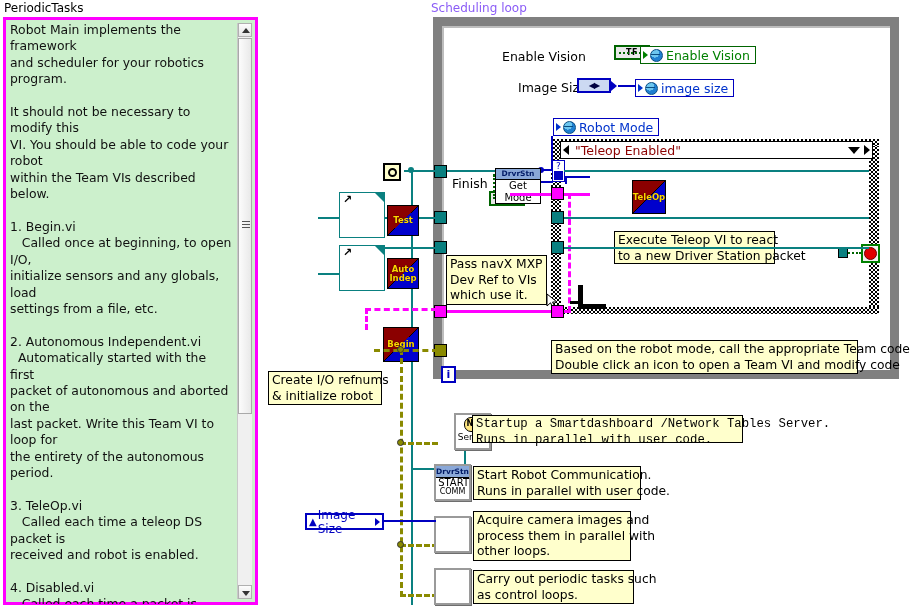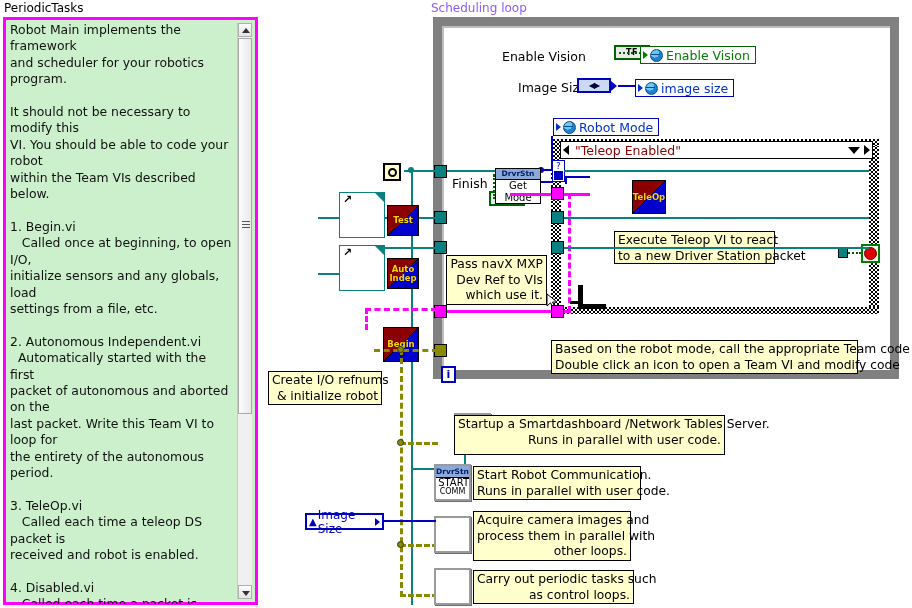--- a/index.html
+++ b/index.html
@@ -86,21 +86,21 @@
   .vi-doc .fold{position:absolute;right:0;top:0;width:0;height:0;
                 border-left:9px solid transparent;border-top:9px solid #0a8080;}
   .vi-doc .arrow{position:absolute;left:3px;top:1px;font-size:11px;line-height:11px;color:#000;font-weight:bold;}
 
   
   .subvi{position:absolute;width:37px;height:37px;border:2px solid #9a9a9a;box-sizing:border-box;
          background:#fff;box-shadow:1px 1px 0 #6e6e6e;}
 
   
   .comment{position:absolute;background:#ffffcc;border:1px solid #000;box-sizing:border-box;
-           font-size:12.3px;line-height:15.5px;color:#000;padding:1px 3px;white-space:pre;text-align:right;}
+           font-size:12.3px;line-height:15.5px;color:#000;padding:1px 3px;white-space:pre;}
   .case-border{position:absolute;background-color:#ffffff;
      background-image:
        linear-gradient(45deg,#000 25%,transparent 25%,transparent 75%,#000 75%),
        linear-gradient(45deg,#000 25%,transparent 25%,transparent 75%,#000 75%);
      background-size:4px 4px;background-position:0 0,2px 2px;}
   #case-sel{position:absolute;left:560px;top:141px;width:313px;height:18px;
             background:#fff;border:1px solid #000;box-sizing:border-box;display:flex;align-items:center;}
   #case-sel .lt{width:0;height:0;border-top:5px solid transparent;border-bottom:5px solid transparent;
                 border-right:6px solid #000;margin:0 4px 0 2px;}
   #case-sel .rt{width:0;height:0;border-top:5px solid transparent;border-bottom:5px solid transparent;
@@ -394,21 +394,21 @@
 <div class="abs" style="left:400px;top:544px;width:38px;height:0;border-top:3px dashed #8a8a00;"></div>
 <div class="dot-y abs" style="left:397px;top:541px;"></div>
 <div class="abs" style="left:400px;top:594px;width:38px;height:0;border-top:3px dashed #8a8a00;"></div>
 
 <div class="subvi" style="left:434px;top:413px;margin-left:20px;">
   <div style="position:absolute;left:0;right:0;top:0;height:18px;display:flex;align-items:center;justify-content:center;">
     <span style="display:inline-block;width:16px;height:13px;border:1.5px solid #000;border-radius:7px;background:#ffe680;font-size:8px;font-weight:bold;line-height:11px;text-align:center;color:#000;">NT</span>
   </div>
   <div style="position:absolute;left:0;right:0;top:17px;font-size:9px;text-align:center;color:#000;">Server</div>
 </div>
-<div class="comment" style="left:454px;top:415px;width:271px;height:40px;">Startup a Smartdashboard /Network Tables Server.
+<div class="comment" style="left:472px;top:415px;width:271px;height:28px;font-family:Liberation Mono, monospace;">Startup a Smartdashboard /Network Tables Server.
 Runs in parallel with user code.</div>
 
 <div class="subvi" style="left:434px;top:464px;">
   <div style="position:absolute;left:0;right:0;top:0;height:11px;background:#8aa8d8;border-bottom:1px solid #000;font-size:7.5px;font-weight:bold;text-align:center;line-height:11px;color:#001a66;">DrvrStn</div>
   <div style="position:absolute;left:0;right:0;top:12px;font-size:10px;font-weight:normal;text-align:right;line-height:10px;color:#000;">START</div>
   <div style="position:absolute;left:0;right:0;top:21px;font-size:8px;font-weight:normal;text-align:center;line-height:10px;color:#000;">COMM</div>
 </div>
 <div class="comment" style="left:473px;top:466px;width:168px;height:34px;">Start Robot Communication.
 Runs in parallel with user code.</div>
 

